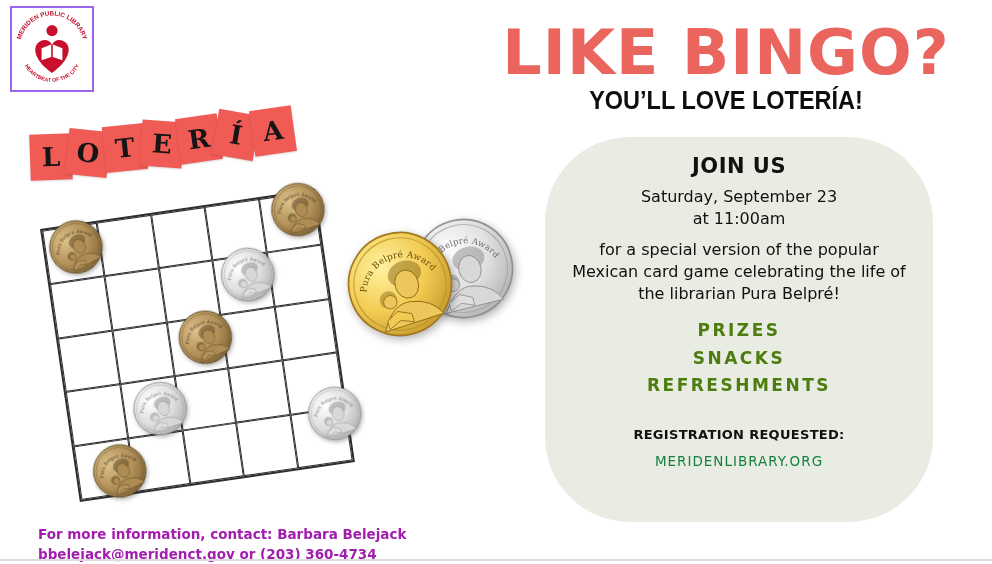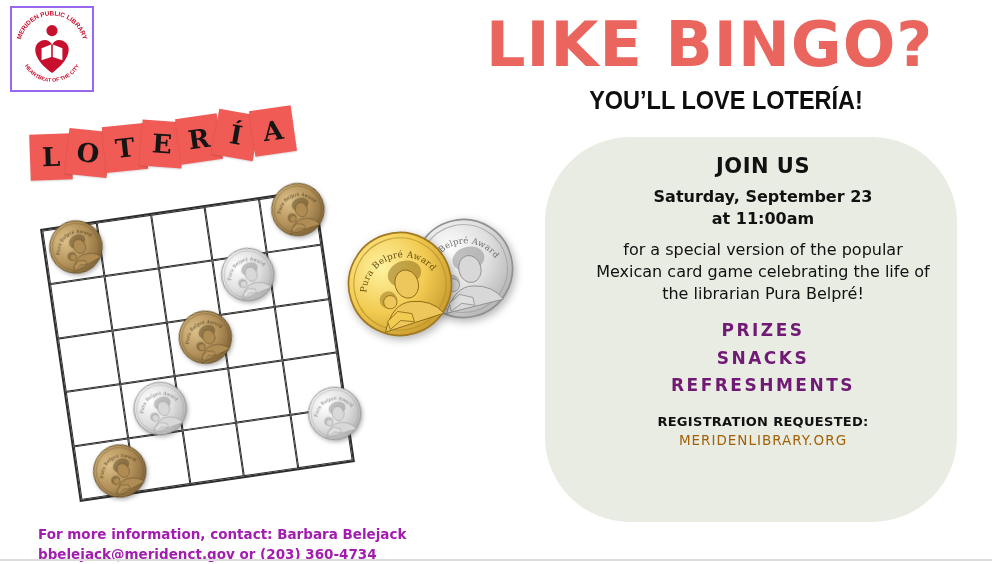--- a/index.html
+++ b/index.html
@@ -7,21 +7,21 @@
          font-family:"DejaVu Sans",sans-serif;}
 
   
   .logo-box{position:absolute;left:10px;top:6px;width:84px;height:86px;border:2px solid #9A66EE;
             background:#fff;box-sizing:border-box;}
   .logo-box svg{width:100%;height:100%;display:block;}
   .logo-arc{font-family:"Liberation Sans",sans-serif;font-weight:bold;fill:#C8102E;}
   .logo-red{fill:#C8102E;}
 
   
-  .title{position:absolute;left:486px;top:8px;width:480px;
+  .title{position:absolute;left:486px;top:16px;width:480px;text-align:center;
          font-weight:800;font-size:62px;letter-spacing:1px;color:#EA655D;
          font-family:"DejaVu Sans",sans-serif;}
   .subtitle{position:absolute;left:486px;top:86px;width:480px;text-align:center;
             font-family:"Liberation Sans",sans-serif;font-weight:bold;font-size:25px;color:#0e0e0e;
             transform:scaleX(.94);}
 
   
   .tile{position:absolute;width:42px;height:46px;background:#F05B55;display:flex;
         align-items:center;justify-content:center;font-family:"DejaVu Serif",serif;
         font-weight:bold;font-size:26px;color:#151515;box-shadow:0 1px 2px rgba(0,0,0,.15);}
@@ -37,26 +37,26 @@
 
   
   .medal{position:absolute;filter:drop-shadow(2px 3px 4px rgba(0,0,0,.3));}
   .medal-silver{left:413px;top:218px;width:101px;height:101px;z-index:1;}
   .medal-gold{left:347px;top:231px;width:106px;height:106px;z-index:2;}
 
   
   .card{position:absolute;left:545px;top:137px;width:388px;height:385px;border-radius:85px;
         background:#E9ECE2;text-align:center;color:#111;}
   .join{margin-top:17px;font-weight:bold;font-size:21px;letter-spacing:.5px;}
-  .date{font-weight:bold;font-size:16px;line-height:1.35;margin-top:8px;}
+  .date{font-weight:normal;font-size:16px;line-height:1.35;margin-top:8px;}
   .desc{font-size:16px;line-height:1.38;margin:10px 26px 0;}
   .highlights{max-width:310px;margin:12px auto 0;font-weight:bold;font-size:17px;
               letter-spacing:2.5px;line-height:1.6;color:#F4665E;}
-  .reg{margin-top:15px;font-weight:bold;font-size:13px;letter-spacing:.3px;}
-  .site{margin-top:3px;font-size:13.5px;letter-spacing:1px;color:#a16207;}
+  .reg{margin-top:28px;font-weight:bold;font-size:13px;letter-spacing:.3px;}
+  .site{margin-top:11px;font-size:13.5px;letter-spacing:1px;color:#15803d;}
 
   
   .footer{position:absolute;left:38px;top:524px;width:440px;
           font-weight:bold;font-size:13.5px;line-height:1.5;color:#a21caf;}
   .bottom-line{position:absolute;left:0;top:559px;width:992px;height:2px;background:#DCDCDC;}
 </style>
 </head>
 <body>
 
 <div class="flyer">
@@ -321,28 +321,28 @@
     <circle cx="35" cy="61" r="8.3" fill="#8A6614" opacity=".45"></circle>
     <circle cx="36" cy="63.5" r="6.3" fill="#EDC75B" stroke="#8A6614" stroke-width=".7"></circle>
     <path d="M23,89 Q37,65 55,69 Q74,73 81,89 Z" fill="#EDC75B" stroke="#8A6614" stroke-width=".8"></path>
     <path d="M28,80 L40,74 L52,80 L52,88 L40,83 L28,88 Z" fill="#F2CB52" stroke="#8A6614" stroke-width=".7"></path>
     <text font-size="8.4" font-family="DejaVu Serif, serif" fill="#6B4E10" letter-spacing=".2">
       <textPath href="#ma9" startOffset="50%" text-anchor="middle">Pura Belpré Award</textPath>
     </text>
   </svg>
     </div>
 
-  <div class="card" id="card" style="background: rgb(233, 236, 226); padding-left: 24px;">
+  <div class="card" id="card" style="background: rgb(233, 236, 226);">
     <div class="join">JOIN US</div>
     <div class="date">
       <div>Saturday, September 23</div>
       <div>at 11:00am</div>
     </div>
     <div class="desc">for a special version of the popular Mexican card game celebrating the life of the librarian Pura Belpré!</div>
-    <div class="highlights" id="highlights" style="color: #701a75;">
+    <div class="highlights" id="highlights" style="color: #4d7c0f;">
         <div>PRIZES</div>
         <div>SNACKS</div>
         <div>REFRESHMENTS</div>
       </div>
     <div class="reg">REGISTRATION REQUESTED:</div>
     <div class="site">MERIDENLIBRARY.ORG</div>
   </div>
 
   <div class="footer">
     <div>For more information, contact: Barbara Belejack</div>

